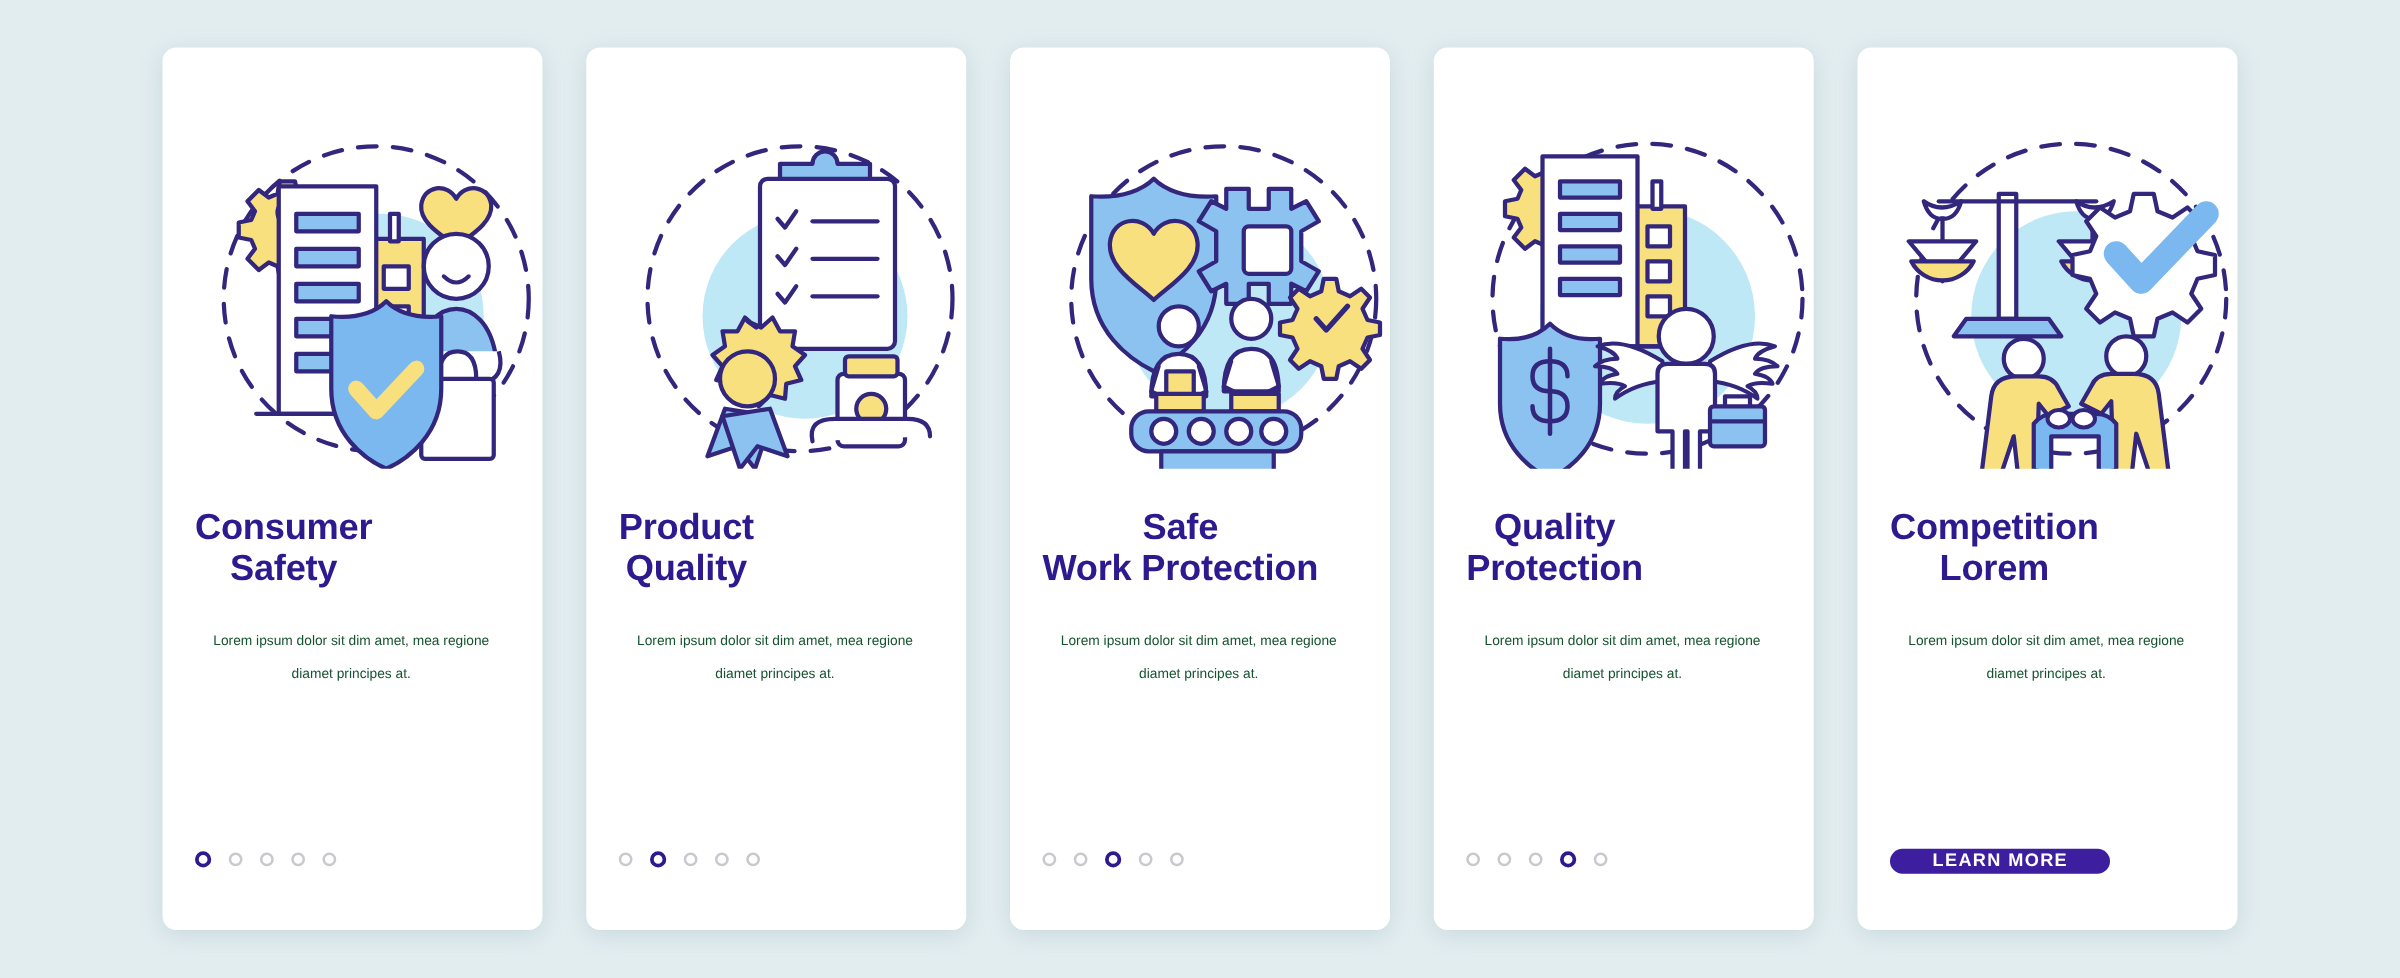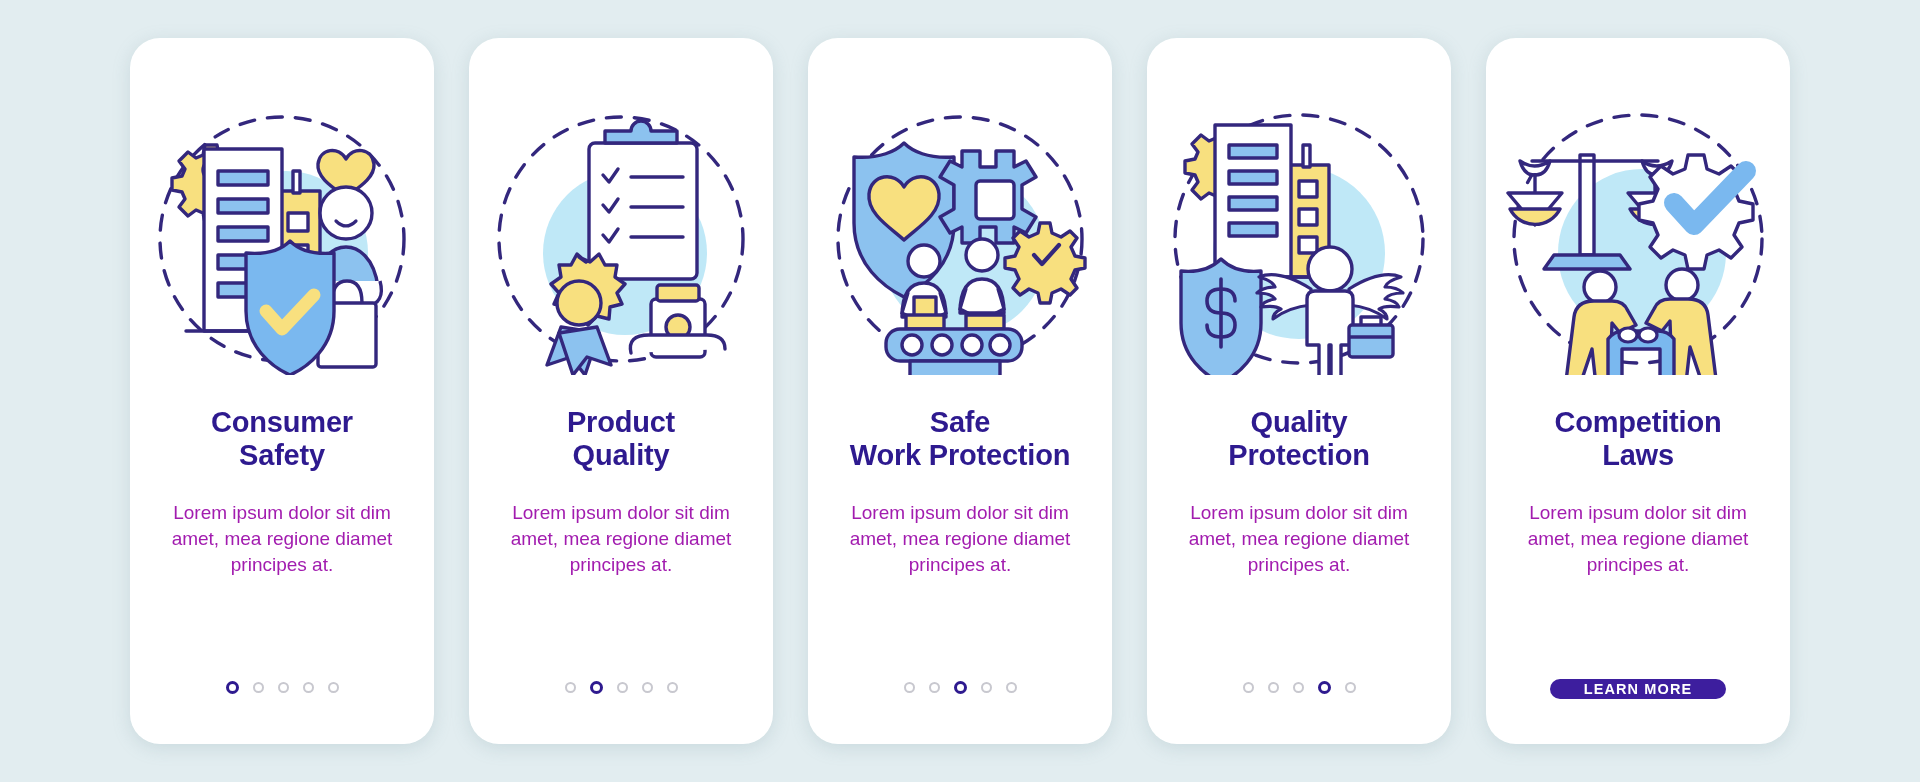--- a/index.html
+++ b/index.html
@@ -17,25 +17,25 @@
     align-items: center;
     justify-content: center;
     gap: 35px;
     padding: 0 40px;
   }
   .card {
     position: relative;
     width: 304px;
     height: 706px;
     background: #ffffff;
-    border-radius: 30px;
+    border-radius: 11px;
     box-shadow: 0 4px 18px rgba(120,150,160,0.22);
     display: flex;
     flex-direction: column;
-    align-items: center;
+    align-items: flex-start;
     padding: 32px 26px 0 26px;
   }
   .illus-wrap {
     width: 290px;
     height: 290px;
     margin-top: 24px;
     display: flex;
     align-items: center;
     justify-content: center;
   }
@@ -46,23 +46,23 @@
     font-size: 29px;
     line-height: 33px;
     font-weight: bold;
     color: #2e1a8f;
     text-align: center;
     letter-spacing: -0.2px;
     white-space: pre-line;
   }
   .card-body {
     margin-top: 28px;
-    font-size: 19px;
+    font-size: 11px;
     line-height: 26px;
-    color: #a21caf;
+    color: #14532d;
     text-align: center;
     max-width: 250px;
   }
   .spacer { flex: 1 1 auto; }
 
   .dots {
     display: flex;
     gap: 14px;
     align-items: center;
     justify-content: center;
@@ -358,19 +358,19 @@
         <path d="M206 212 q-2 -16 -20 -16 l-18 0 q-12 0 -16 10 l-8 14 l16 8 l8 -10 l2 62 l14 0 l4 -36 l12 36 l14 -4z" fill="#f8e07f" stroke="#33277d" stroke-width="3.4" stroke-linejoin="round"></path>
 
         <path d="M106 236 q6 -8 16 -8 l34 0 q10 0 16 8 l0 48 l-14 0 l0 -38 l-38 0 l0 38 l-14 0z" fill="#7ab8ef" stroke="#33277d" stroke-width="3.4" stroke-linejoin="round"></path>
         <g stroke="#33277d" stroke-width="3.2" fill="#ffffff">
           <ellipse cx="126" cy="232" rx="9" ry="7"></ellipse>
           <ellipse cx="146" cy="232" rx="9" ry="7"></ellipse>
         </g>
       </svg>
     </div>
     <div class="card-title">Competition
-Laws</div>
+Lorem</div>
     <div class="card-body">Lorem ipsum dolor sit dim amet, mea regione diamet principes at.</div>
     <div class="spacer"></div>
     <button class="cta">LEARN MORE</button>
   </div>
 
 </div>
 
 </body></html>

